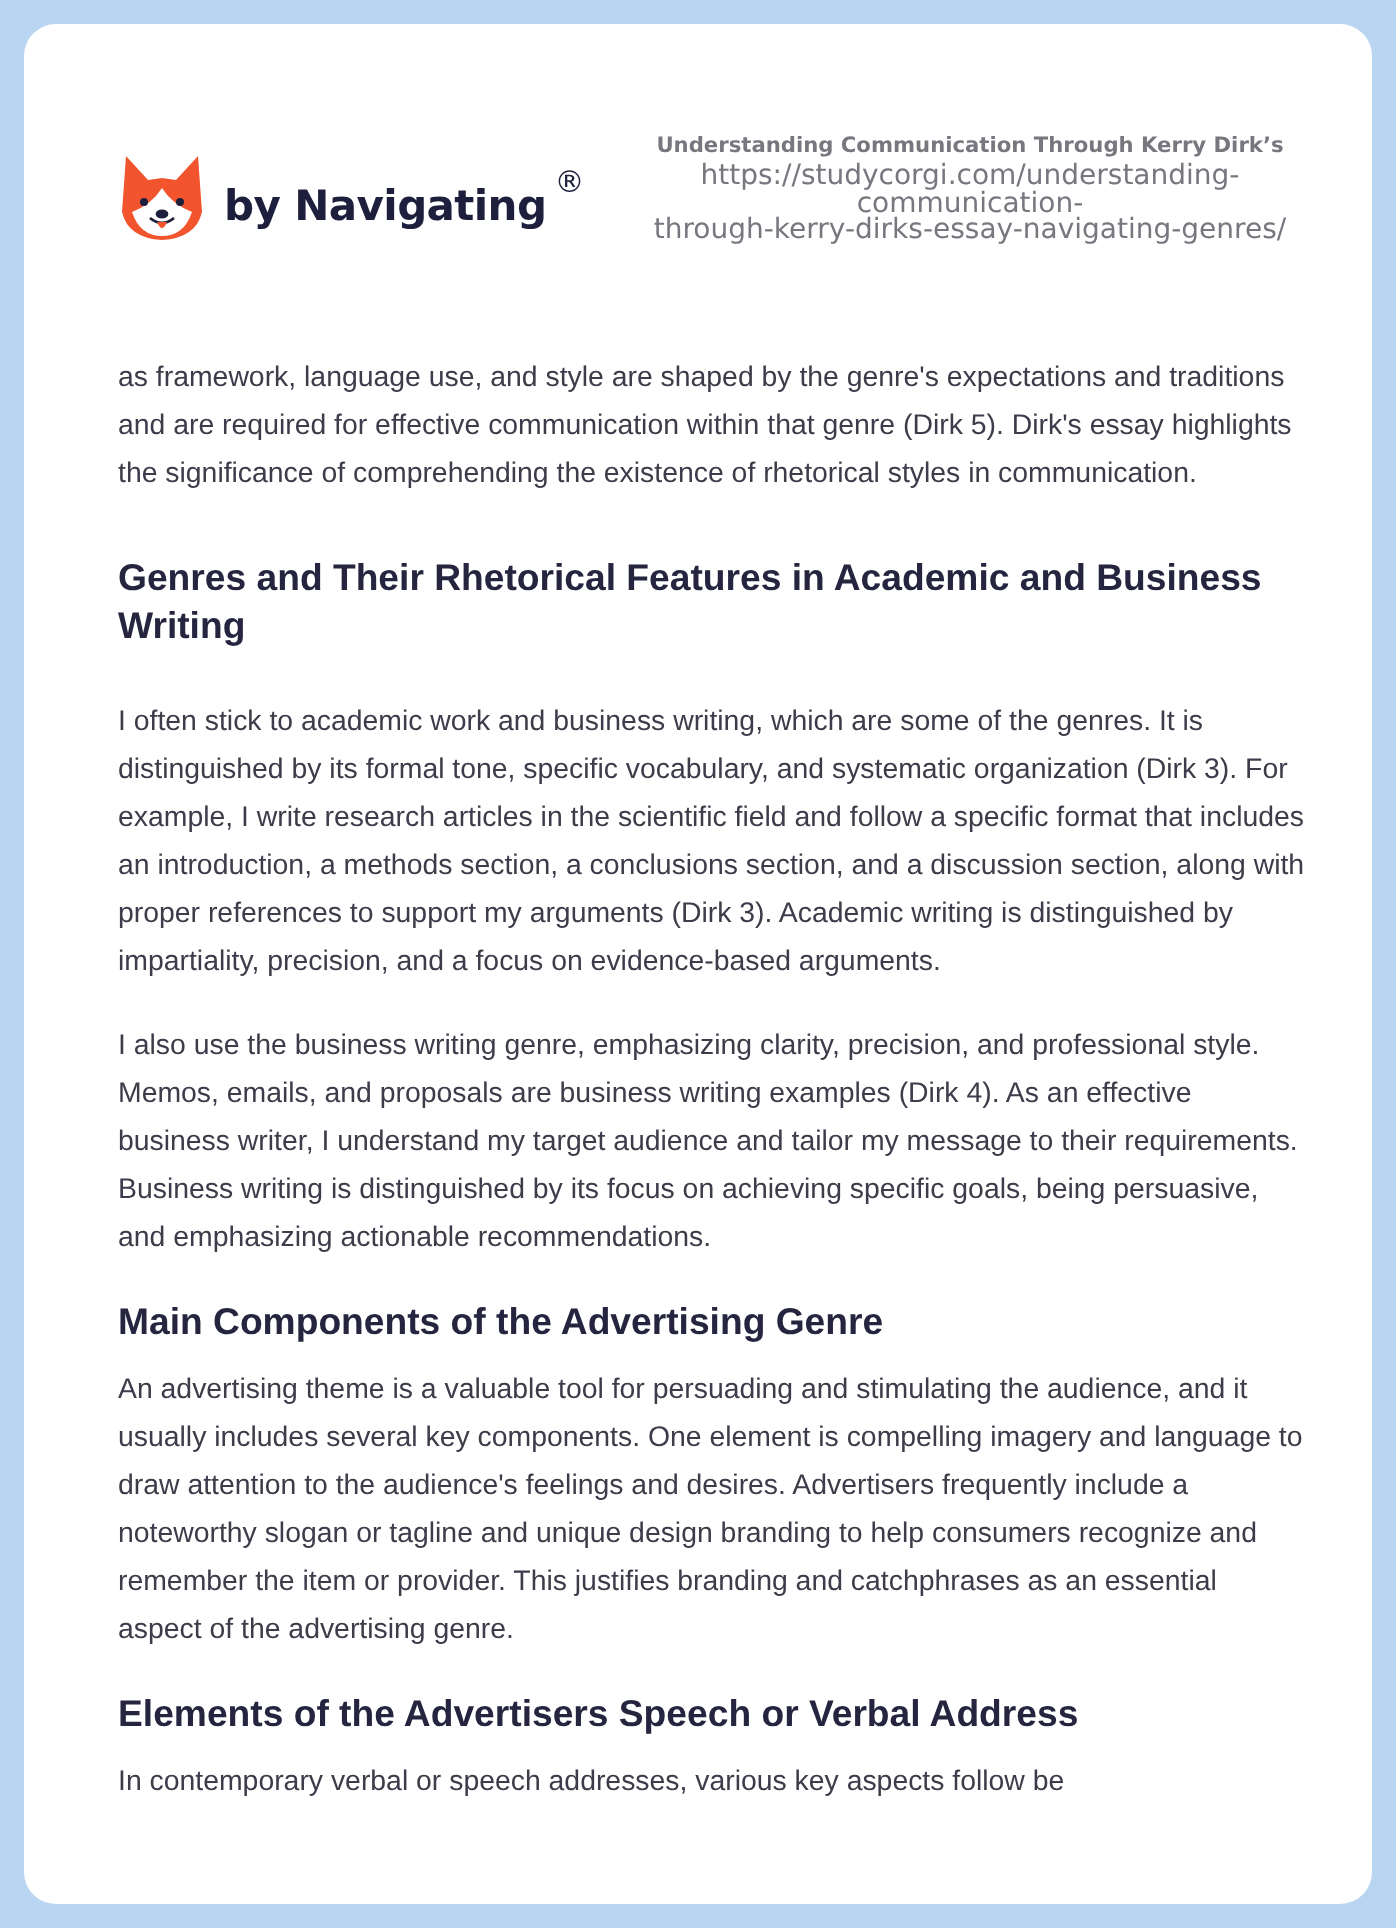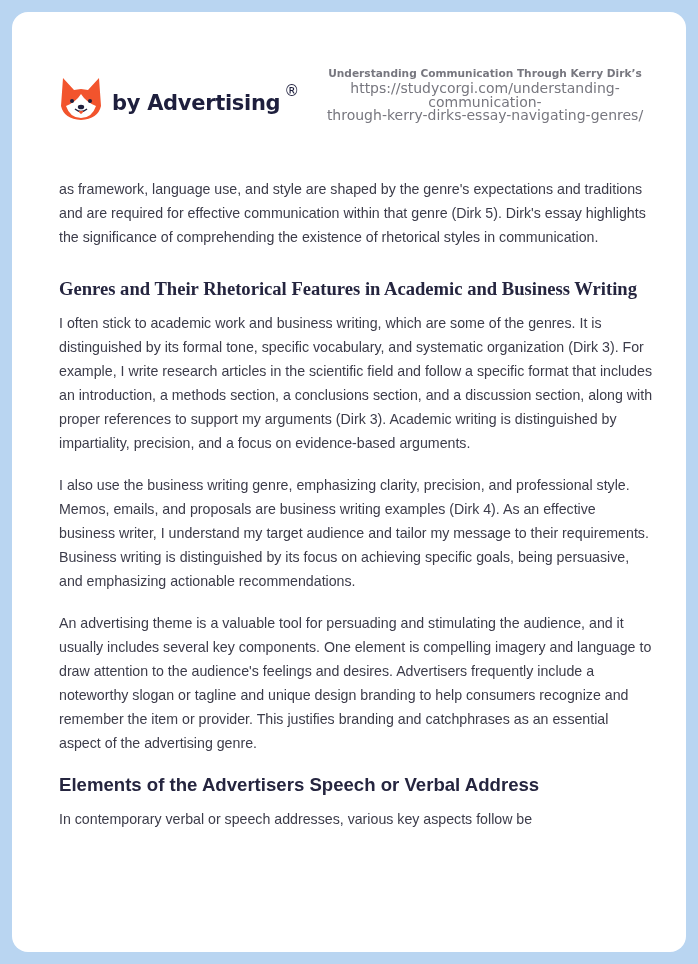--- a/index.html
+++ b/index.html
@@ -92,36 +92,37 @@
 
         <circle cx="12" cy="25" r="2" fill="#1e1f3d"></circle>
         <circle cx="30" cy="25" r="2" fill="#1e1f3d"></circle>
 
         <ellipse cx="21" cy="31" rx="3.2" ry="2.3" fill="#1e1f3d"></ellipse>
 
         <path d="M15 33 Q21 38 27 33" stroke="#1e1f3d" stroke-width="1.4" fill="none"></path>
 
         <path d="M18.5 35 Q21 41 23.5 35 Z" fill="#f2542d"></path>
       </svg>
-      <span class="brand">by Advertising</span>
+      <span class="brand">by Navigating</span>
       <span class="reg">®</span>
     </div>
     <div class="meta">
       <div class="meta-title">
         <div>Understanding Communication Through Kerry Dirk’s</div>
       </div>
       <div class="meta-url">
         <div>https://studycorgi.com/understanding-communication-</div>
         <div>through-kerry-dirks-essay-navigating-genres/</div>
       </div>
     </div>
   </div>
 
   <div class="content">
     <p class="p" style="margin-bottom:28px;">as framework, language use, and style are shaped by the genre's expectations and traditions and are required for effective communication within that genre (Dirk 5). Dirk's essay highlights the significance of comprehending the existence of rhetorical styles in communication.</p>
-    <h2 class="h" style="margin-bottom:10px;font-family:Liberation Serif, serif;">Genres and Their Rhetorical Features in Academic and Business Writing</h2>
+    <h2 class="h" style="margin-bottom:24px;">Genres and Their Rhetorical Features in Academic and Business Writing</h2>
     <p class="p" style="margin-bottom:18px;">I often stick to academic work and business writing, which are some of the genres. It is distinguished by its formal tone, specific vocabulary, and systematic organization (Dirk 3). For example, I write research articles in the scientific field and follow a specific format that includes an introduction, a methods section, a conclusions section, and a discussion section, along with proper references to support my arguments (Dirk 3). Academic writing is distinguished by impartiality, precision, and a focus on evidence-based arguments.</p>
     <p class="p" style="margin-bottom:18px;">I also use the business writing genre, emphasizing clarity, precision, and professional style. Memos, emails, and proposals are business writing examples (Dirk 4). As an effective business writer, I understand my target audience and tailor my message to their requirements. Business writing is distinguished by its focus on achieving specific goals, being persuasive, and emphasizing actionable recommendations.</p>
+    <h2 class="h" style="margin-bottom:10px;">Main Components of the Advertising Genre</h2>
     <p class="p" style="margin-bottom:18px;">An advertising theme is a valuable tool for persuading and stimulating the audience, and it usually includes several key components. One element is compelling imagery and language to draw attention to the audience's feelings and desires. Advertisers frequently include a noteworthy slogan or tagline and unique design branding to help consumers recognize and remember the item or provider. This justifies branding and catchphrases as an essential aspect of the advertising genre.</p>
     <h2 class="h" style="margin-bottom:10px;">Elements of the Advertisers Speech or Verbal Address</h2>
     <p class="p">In contemporary verbal or speech addresses, various key aspects follow be</p>
   </div>
 </div>
 
 </body></html>

